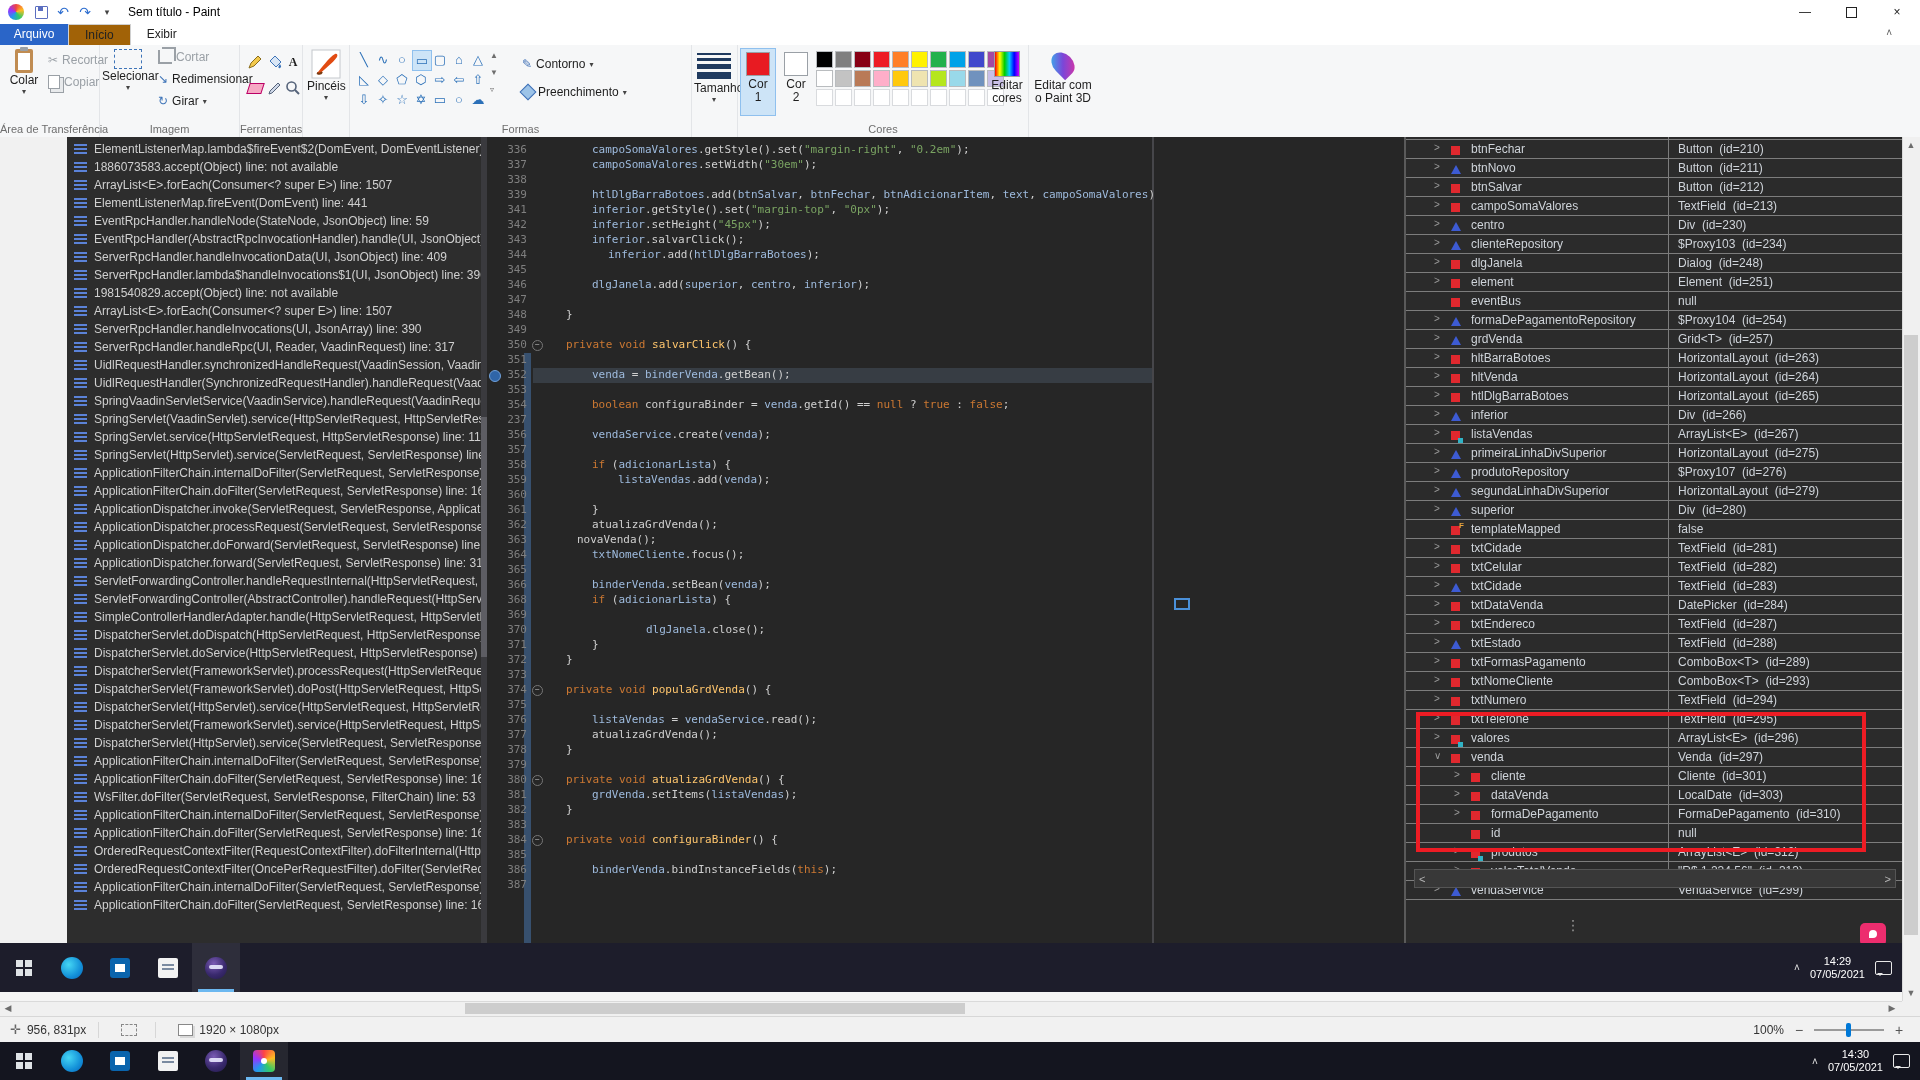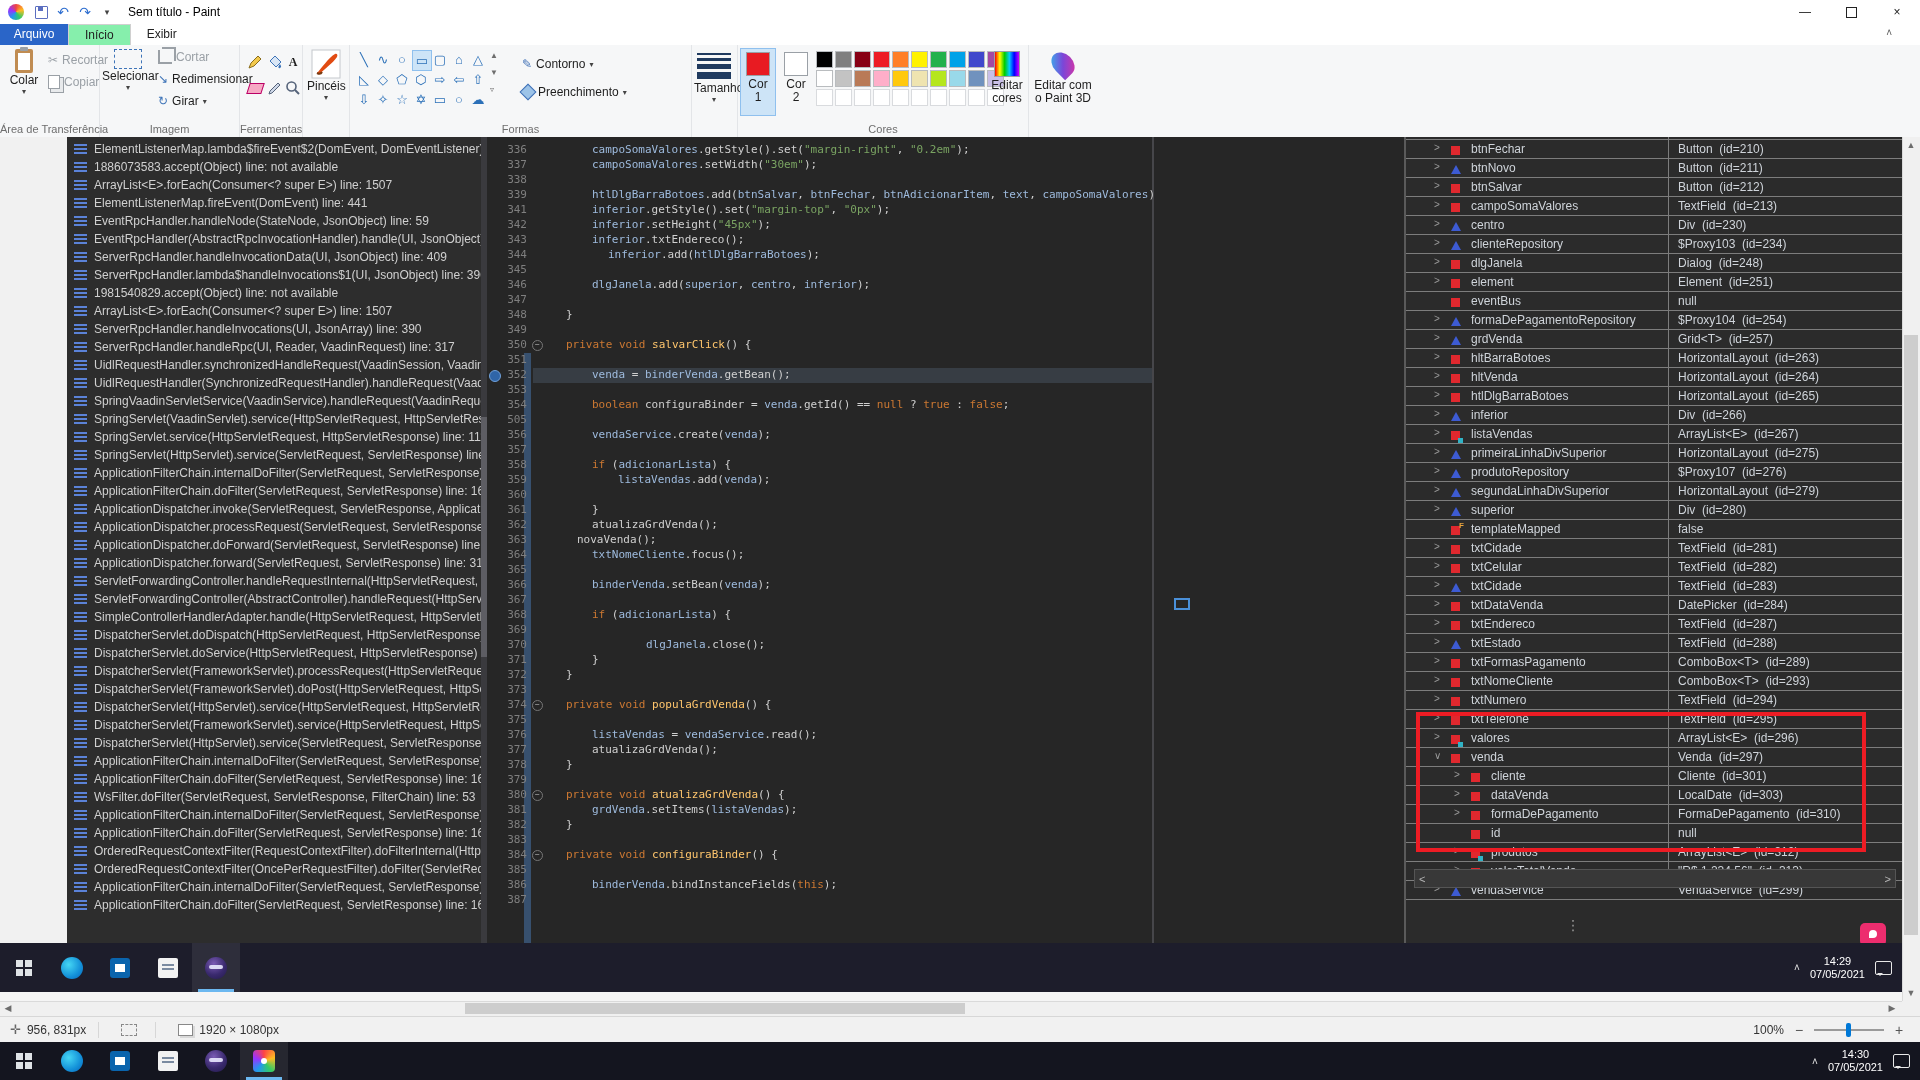--- a/index.html
+++ b/index.html
@@ -17,21 +17,21 @@
   #qat-arrow{color:#444;font-size:9px;}
   #win-title{margin-left:10px;color:#000;}
   #winctl{margin-left:auto;display:flex;height:24px;}
   .wbtn{width:46px;height:24px;display:flex;align-items:center;justify-content:center;color:#222;font-size:12px;}
   .maxbox{width:9px;height:9px;border:1px solid #222;}
 
   
   #tabrow{left:0;top:24px;width:1920px;height:21px;background:#fff;border-bottom:1px solid #d6d8da;display:flex;}
   #filebtn{width:68px;height:21px;background:#2a65c8;color:#fff;text-align:center;line-height:21px;}
   .tab{padding:0 16px;line-height:21px;color:#222;}
-  .tab.sel{background:#86efac;border:1px solid #d0d0d0;border-bottom:none;}
+  .tab.sel{background:#a16207;border:1px solid #d0d0d0;border-bottom:none;}
   #ribcollapse{position:absolute;right:28px;top:27px;color:#555;font-size:10px;}
 
   
   #ribbon{left:0;top:45px;width:1920px;height:92px;background:#f6f7f8;border-bottom:1px solid #d6d8da;}
   .rgroup{position:absolute;top:0;height:92px;border-right:1px solid #e3e5e8;}
   .glabel{position:absolute;bottom:2px;left:0;right:0;text-align:center;font-size:11px;color:#6e6e6e;white-space:nowrap;}
   .bigbtn{position:absolute;top:4px;text-align:center;font-size:12px;color:#1e1e1e;}
   .gray{color:#9aa0a6;}
   .mini{position:absolute;font-size:12px;display:flex;align-items:center;gap:4px;white-space:nowrap;}
   .clip-ic{width:18px;height:24px;background:#c08c52;border-radius:2px;position:relative;margin:0 auto;}
@@ -635,21 +635,21 @@
           <div class="cline">
             <span class="ln">341</span>
             <span class="ct" style="left: 105px;"><span class="tk-f">inferior</span><span class="tk-d">.getStyle().set(</span><span class="tk-s">"margin-top"</span><span class="tk-d">, </span><span class="tk-s">"0px"</span><span class="tk-d">);</span></span>
           </div>
           <div class="cline">
             <span class="ln">342</span>
             <span class="ct" style="left: 105px;"><span class="tk-f">inferior</span><span class="tk-d">.setHeight(</span><span class="tk-s">"45px"</span><span class="tk-d">);</span></span>
           </div>
           <div class="cline">
             <span class="ln">343</span>
-            <span class="ct" style="left: 105px;"><span class="tk-f">inferior</span><span class="tk-d">.txtEndereco();</span></span>
+            <span class="ct" style="left: 105px;"><span class="tk-f">inferior</span><span class="tk-d">.salvarClick();</span></span>
           </div>
           <div class="cline">
             <span class="ln">344</span>
             <span class="ct" style="left: 121px;"><span class="tk-f">inferior</span><span class="tk-d">.add(</span><span class="tk-f">htlDlgBarraBotoes</span><span class="tk-d">);</span></span>
           </div>
           <div class="cline">
             <span class="ln">345</span>
             <span class="ct" style="left: 53px;"></span>
           </div>
           <div class="cline">
@@ -684,21 +684,21 @@
           </div>
           <div class="cline">
             <span class="ln">353</span>
             <span class="ct" style="left: 53px;"></span>
           </div>
           <div class="cline">
             <span class="ln">354</span>
             <span class="ct" style="left: 105px;"><span class="tk-k">boolean</span><span class="tk-d"> configuraBinder = </span><span class="tk-f">venda</span><span class="tk-d">.getId() == </span><span class="tk-k">null</span><span class="tk-d"> ? </span><span class="tk-k">true</span><span class="tk-d"> : </span><span class="tk-k">false</span><span class="tk-d">;</span></span>
           </div>
           <div class="cline">
-            <span class="ln">505</span>
+            <span class="ln">237</span>
             <span class="ct" style="left: 53px;"></span>
           </div>
           <div class="cline">
             <span class="ln">356</span>
             <span class="ct" style="left: 105px;"><span class="tk-f">vendaService</span><span class="tk-d">.create(</span><span class="tk-f">venda</span><span class="tk-d">);</span></span>
           </div>
           <div class="cline">
             <span class="ln">357</span>
             <span class="ct" style="left: 53px;"></span>
           </div>
@@ -730,24 +730,20 @@
             <span class="ln">364</span>
             <span class="ct" style="left: 105px;"><span class="tk-f">txtNomeCliente</span><span class="tk-d">.focus();</span></span>
           </div>
           <div class="cline">
             <span class="ln">365</span>
             <span class="ct" style="left: 53px;"></span>
           </div>
           <div class="cline">
             <span class="ln">366</span>
             <span class="ct" style="left: 105px;"><span class="tk-f">binderVenda</span><span class="tk-d">.setBean(</span><span class="tk-f">venda</span><span class="tk-d">);</span></span>
-          </div>
-          <div class="cline">
-            <span class="ln">367</span>
-            <span class="ct" style="left: 53px;"></span>
           </div>
           <div class="cline">
             <span class="ln">368</span>
             <span class="ct" style="left: 105px;"><span class="tk-k">if</span><span class="tk-d"> (</span><span class="tk-f">adicionarLista</span><span class="tk-d">) {</span></span>
           </div>
           <div class="cline">
             <span class="ln">369</span>
             <span class="ct" style="left: 53px;"></span>
           </div>
           <div class="cline">

